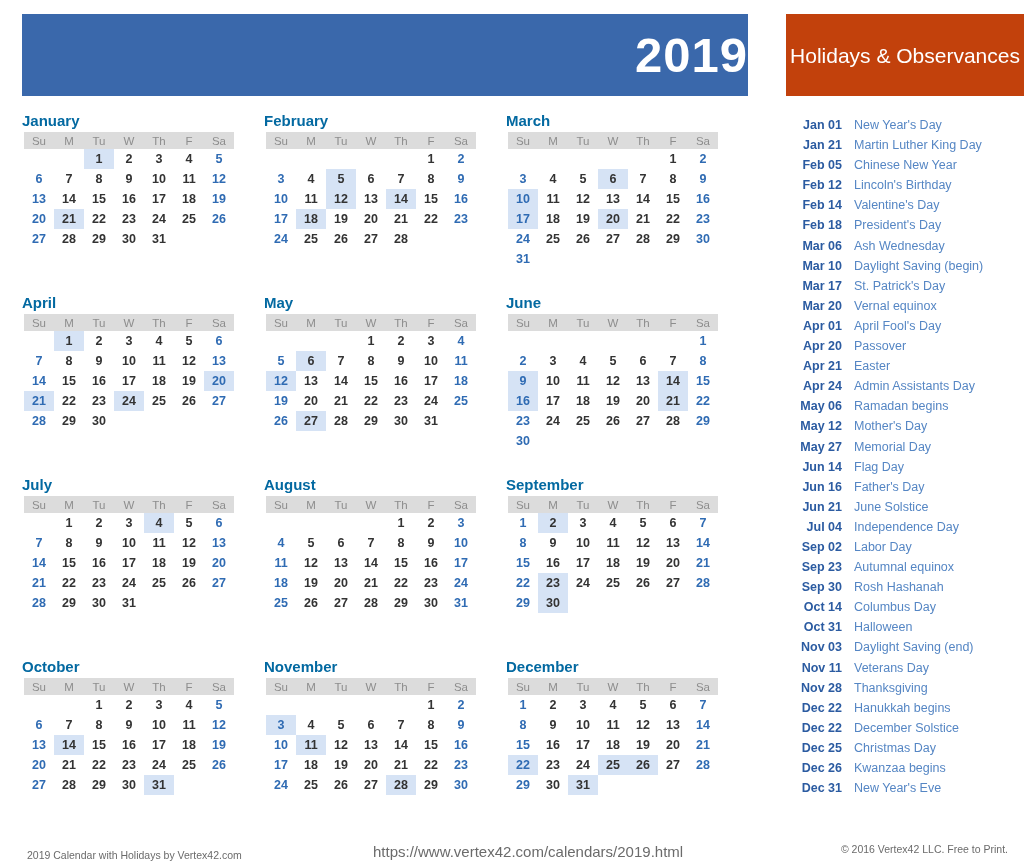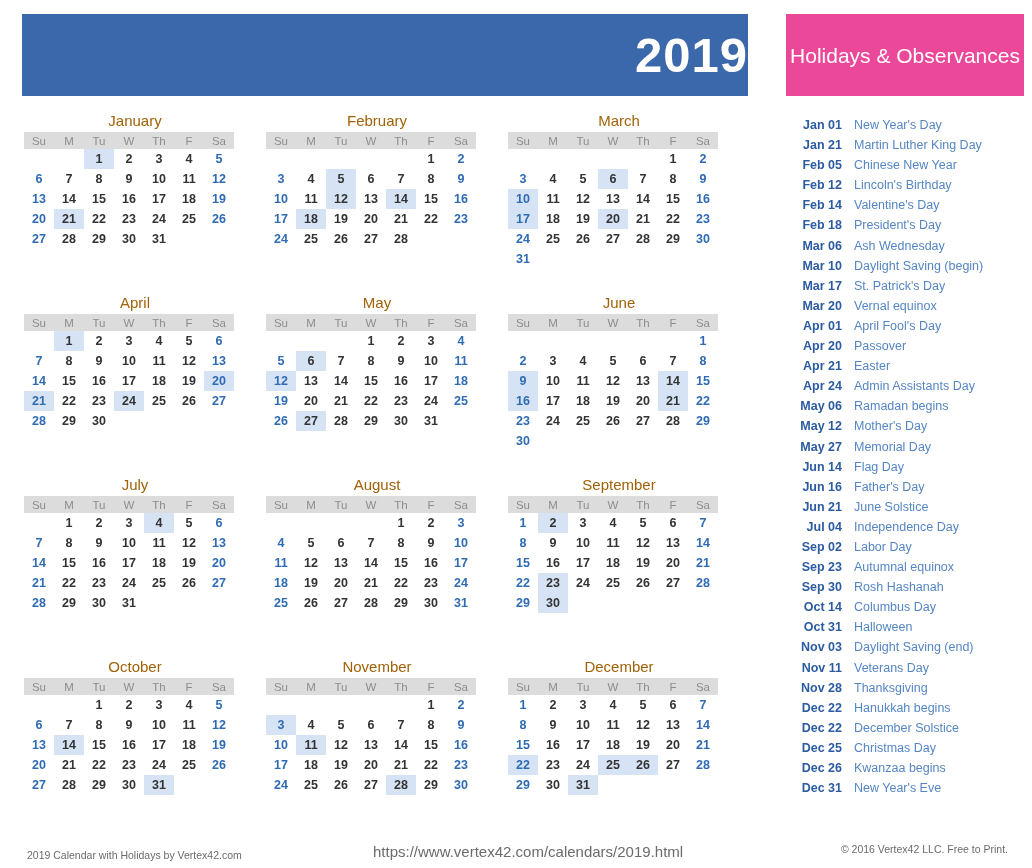--- a/index.html
+++ b/index.html
@@ -56,24 +56,24 @@
     grid-template-columns: repeat(3, 242px);
     grid-auto-rows: 182px;
   }
 
   .month {
     width: 242px;
     padding: 0 0 0 0;
   }
 
   .month-name {
-    text-align: center;
-    color: #a16207;
+    text-align: left;
+    color: #0369a1;
     font-size: 15px;
-    font-weight: normal;
+    font-weight: bold;
     height: 22px;
     line-height: 22px;
     padding-right: 16px;
   }
 
   .month-table {
     border-collapse: collapse;
     width: 210px;
     margin-left: 2px;
     table-layout: fixed;
@@ -111,21 +111,21 @@
     width: 270px;
     height: 830px;
   }
 
   .sidebar-header {
     position: absolute;
     left: 24px;
     top: 14px;
     width: 238px;
     height: 82px;
-    background: #ec4899;
+    background: #c2410c;
     display: flex;
     align-items: center;
     justify-content: center;
     text-align: center;
   }
 
   .sidebar-title {
     color: #ffffff;
     font-size: 21px;
     font-weight: normal;

